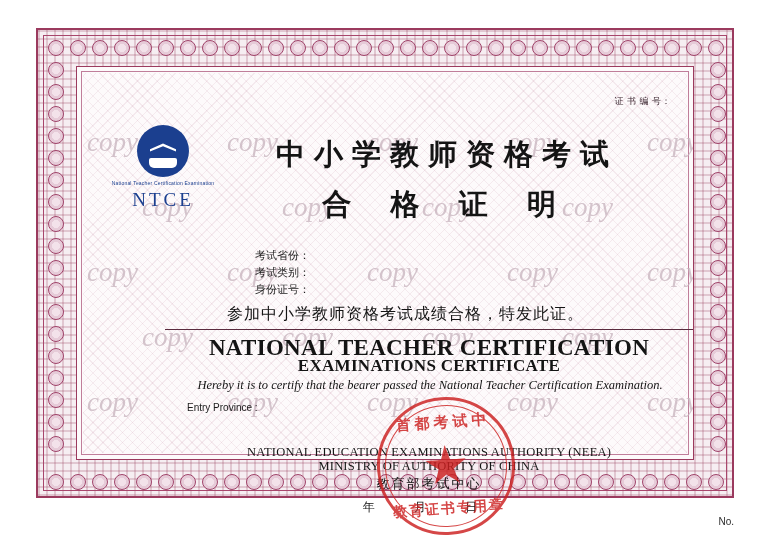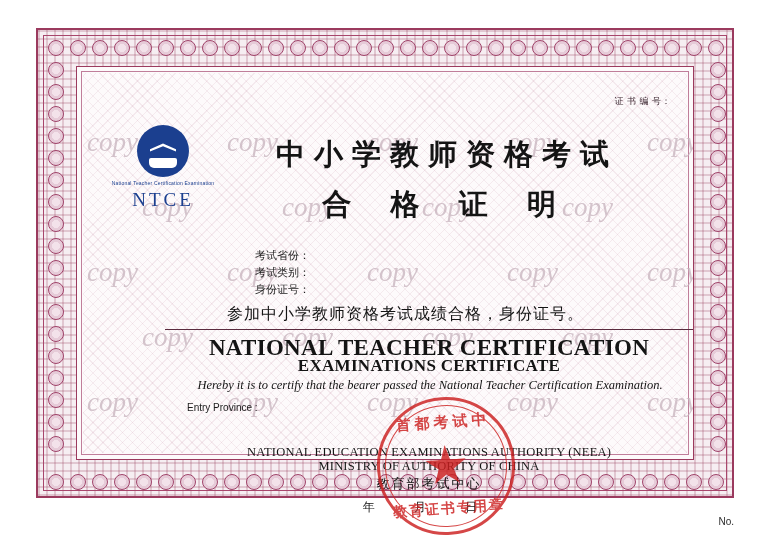--- a/index.html
+++ b/index.html
@@ -533,21 +533,21 @@
 
         <div class="title-cn">中小学教师资格考试</div>
         <div class="title-cn2">合 格 证 明</div>
 
         <div class="fields-cn">
           <div>考试省份：</div>
           <div>考试类别：</div>
           <div>身份证号：</div>
         </div>
 
-        <div class="statement-cn">参加中小学教师资格考试成绩合格，身份证号。</div>
+        <div class="statement-cn">参加中小学教师资格考试成绩合格，特发此证。</div>
 
         <div class="rule"></div>
 
         <div class="title-en1">NATIONAL TEACHER CERTIFICATION</div>
         <div class="title-en2">EXAMINATIONS CERTIFICATE</div>
         <div class="subtitle-en">Hereby it is to certify that the bearer passed the National Teacher Certification Examination.</div>
 
         <div class="fields-en">
           <div>Entry Province :</div>
         </div>

